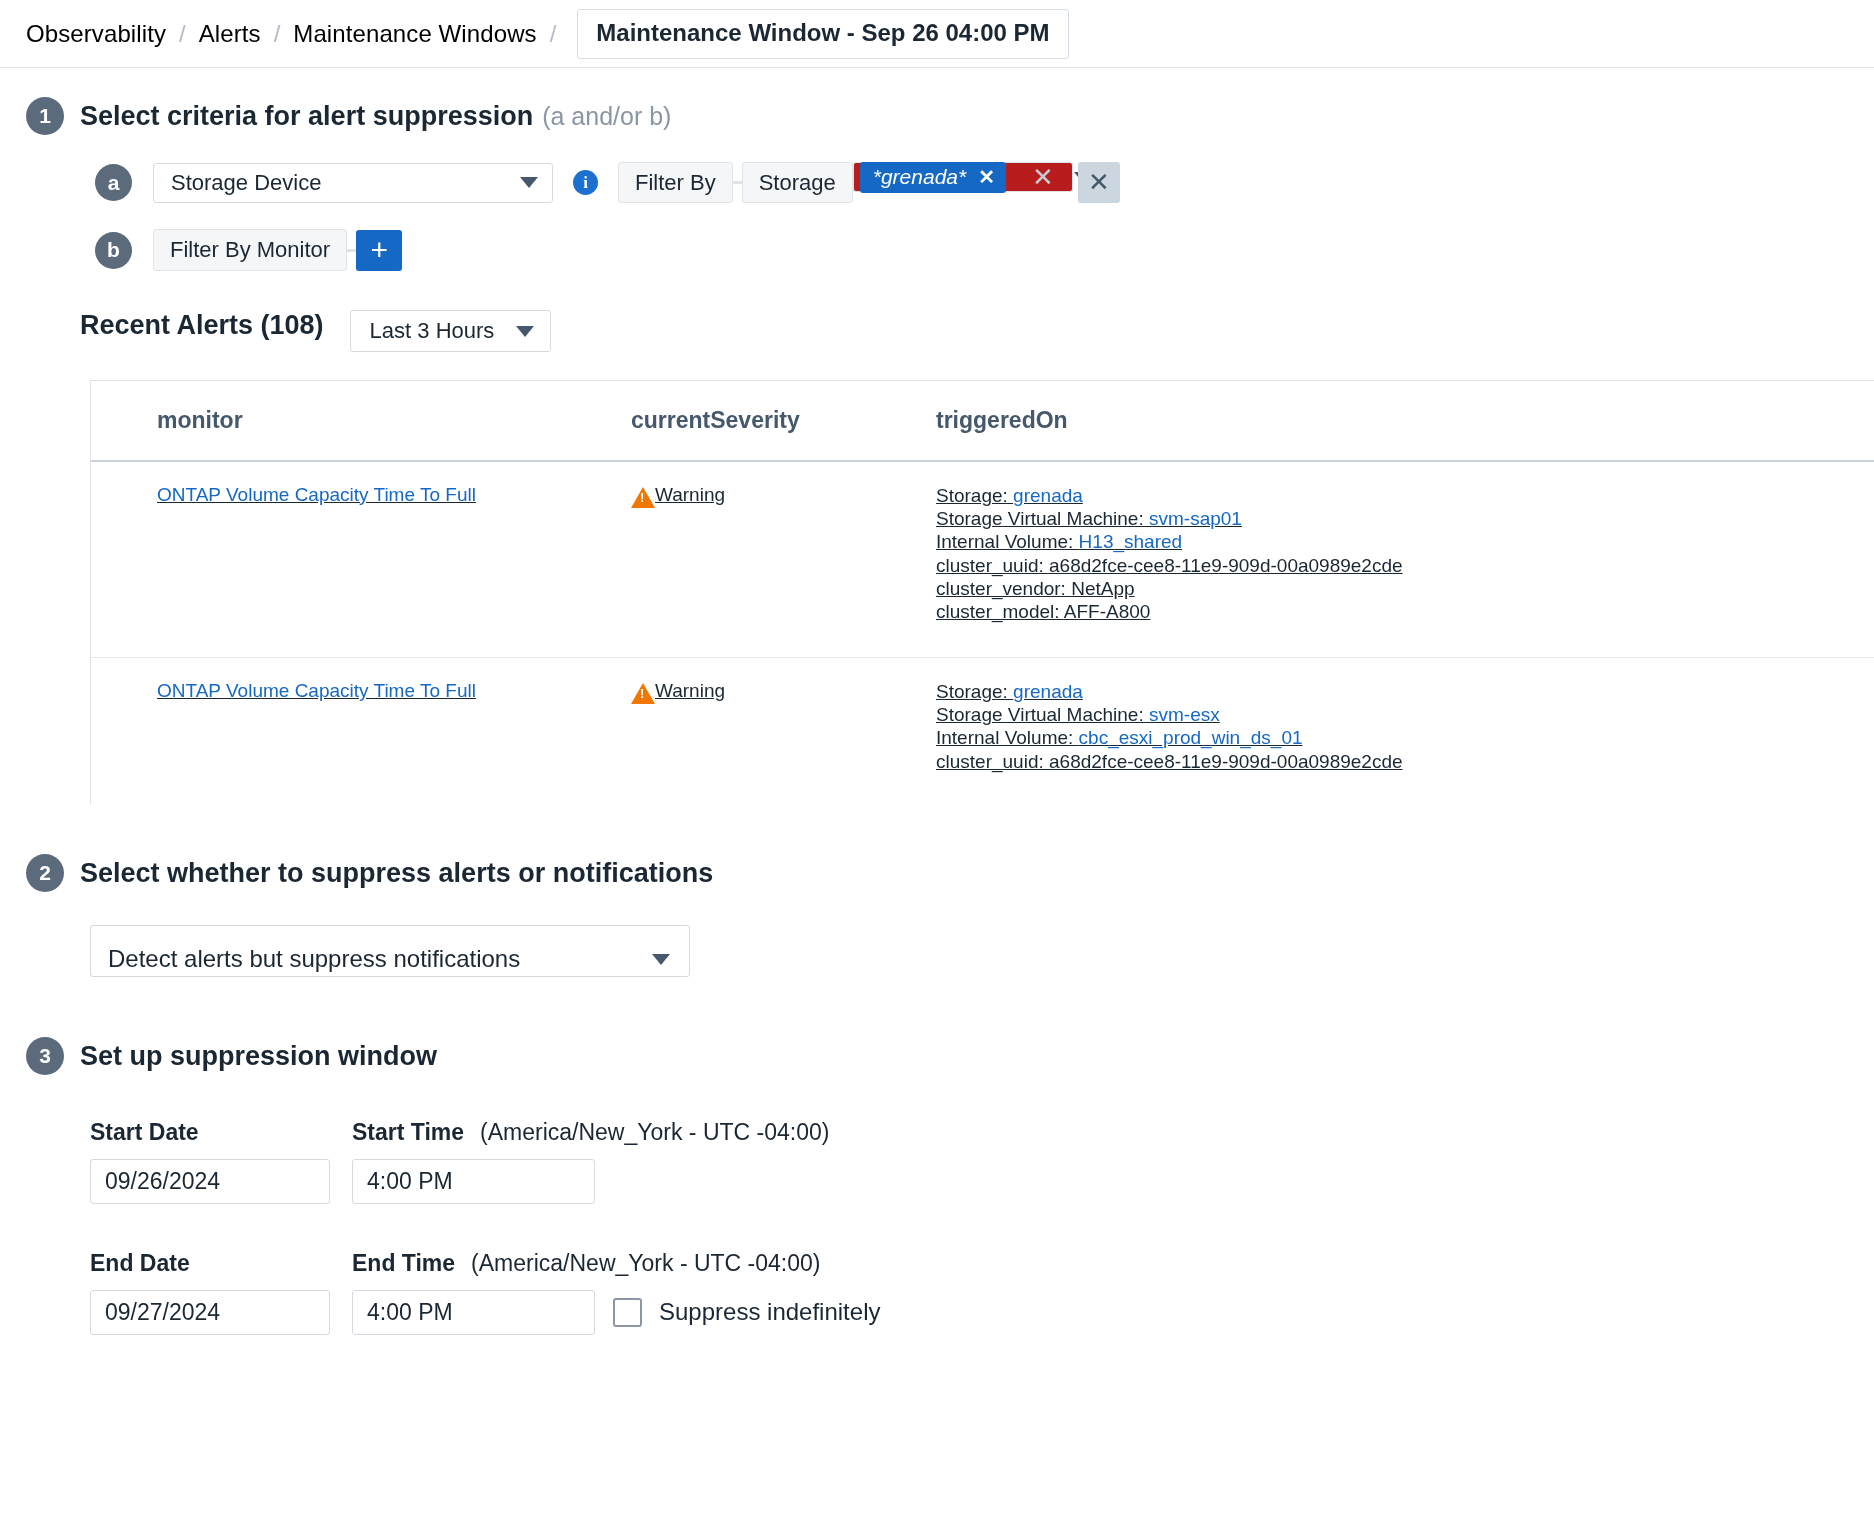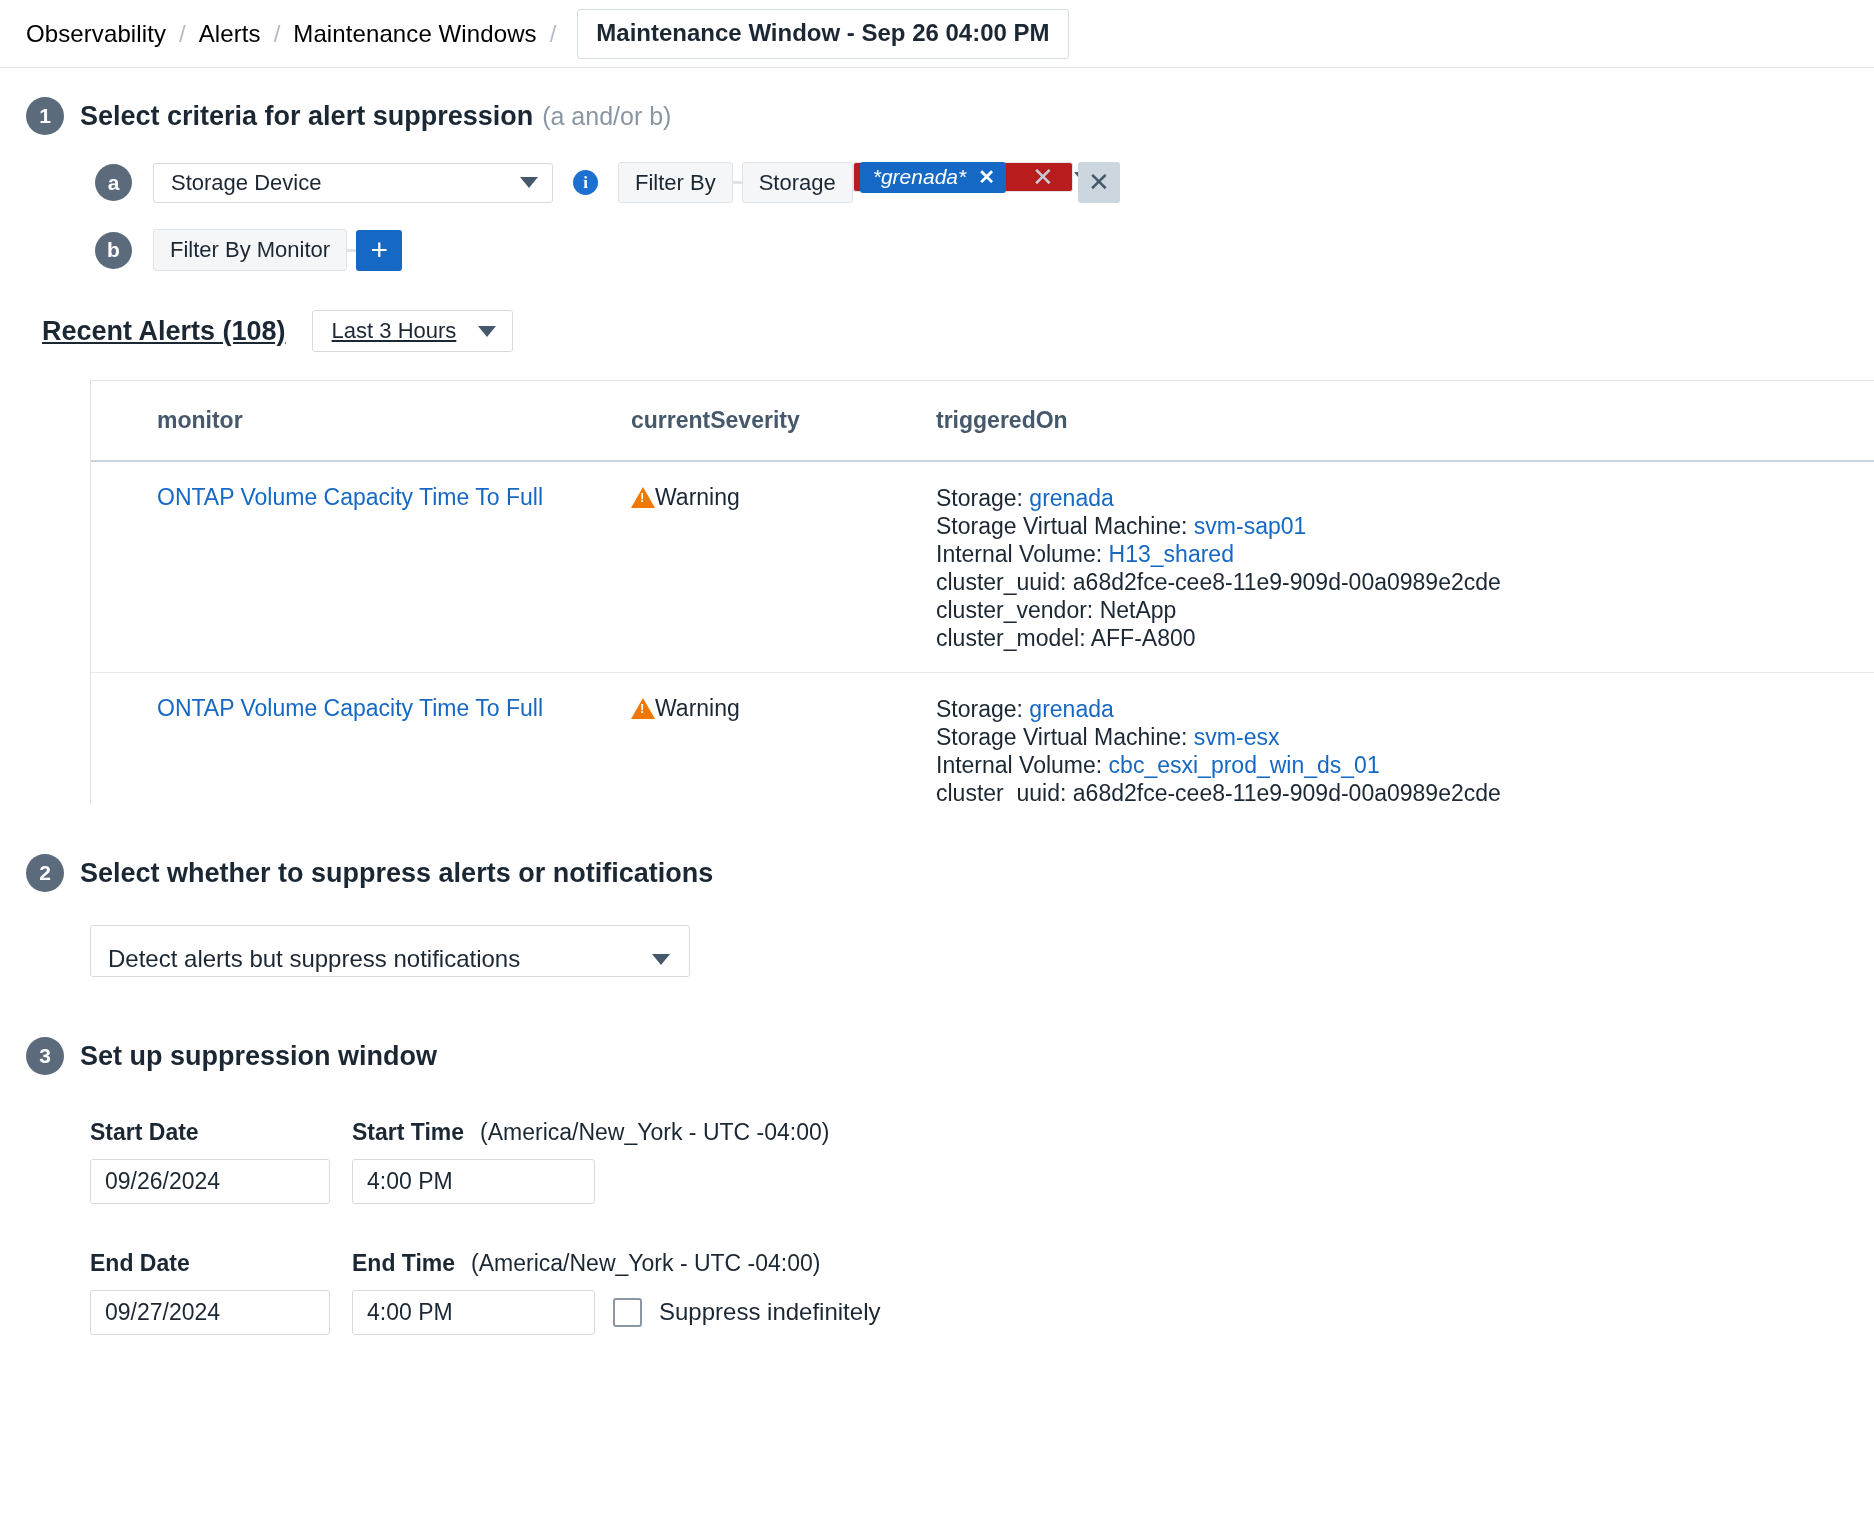--- a/index.html
+++ b/index.html
@@ -223,24 +223,22 @@
     font-size: 30px;
     line-height: 1;
     display: flex; align-items: center; justify-content: center;
     cursor: pointer;
     flex: 0 0 auto;
   }
 
   
   .alerts-head {
     display: flex;
-    align-items: center;
     gap: 26px;
-    padding-left: 42px;
-    text-decoration: underline;
+    padding-left: 80px;
   }
   .alerts-title { font-size: 27px; font-weight: bold; }
   .time-select {
     border: 1px solid #d4dae0;
     border-radius: 3px;
     background: #fff;
     height: 42px;
     display: flex; align-items: center;
     gap: 22px;
     padding: 0 16px 0 19px;
@@ -266,24 +264,25 @@
     text-align: left;
     font-size: 23px;
     font-weight: bold;
     color: #46586b;
     padding: 26px 0 26px 0;
     border-bottom: 2px solid #c8d2dc;
     background: #fff;
   }
   table.alerts td {
     vertical-align: top;
-    padding: 22px 0 20px 0;
+    padding: 22px 0 34px 0;
     border-bottom: 1px solid #e6eaee;
-    font-size: 23px;
-    background: #fff;
+    font-size: 19px;
+    background: #fff;
+    text-decoration: underline;
   }
   .col-monitor { width: 540px; padding-left: 66px !important; }
   .col-sev { width: 305px; }
   .col-trig { width: auto; }
   .link { color: #1568c4; cursor: pointer; }
   .sev-cell { display: flex; align-items: flex-start; }
   .warn-tri {
     width: 0; height: 0;
     border-left: 12px solid transparent;
     border-right: 12px solid transparent;

